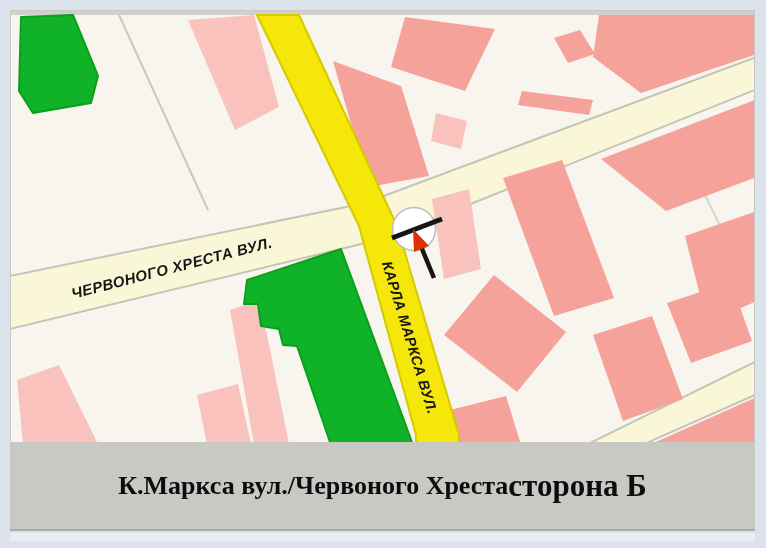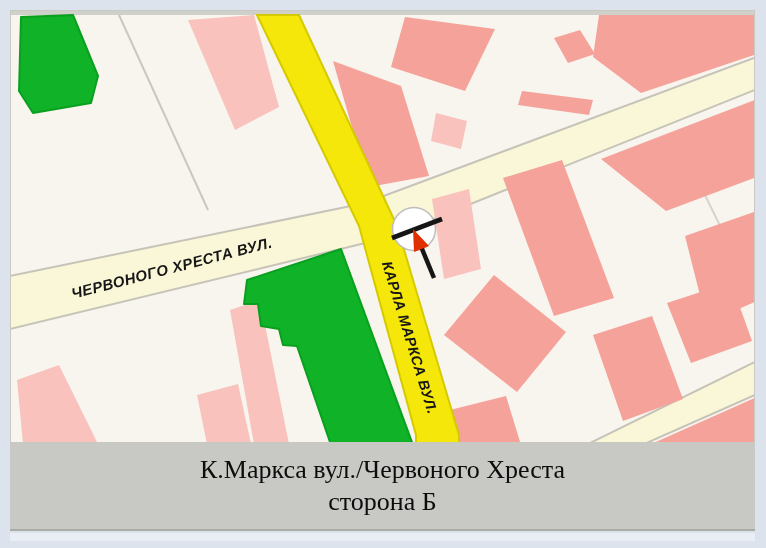--- a/index.html
+++ b/index.html
@@ -12,26 +12,27 @@
   .frame{position:absolute;left:0;top:0;width:766px;height:548px;}
   .map-area{
     position:absolute;left:10px;top:10px;width:745px;height:433px;
     background:#f8f5ee;border:1px solid #c9c9c2;box-sizing:border-box;
     overflow:hidden;
   }
   .map-area svg{position:absolute;left:-1px;top:-1px;}
   .caption-bar{
     position:absolute;left:10px;top:443px;width:745px;height:88px;
     background:#c8c8c4;border-bottom:2px solid #aaaaa6;box-sizing:border-box;
-    display:flex;flex-direction:column;align-items:center;justify-content:center;
+    display:flex;align-items:center;justify-content:center;
     font-family:"Liberation Serif",serif;
     color:#0c0c0c;
+    font-weight:bold;
   }
   .caption-line1{font-size:26px;line-height:32px;white-space:nowrap;}
-  .caption-line2{font-size:26px;line-height:32px;white-space:nowrap;}
+  .caption-line2{font-size:31px;line-height:32px;white-space:nowrap;}
   .bottom-strip{
     position:absolute;left:10px;top:533px;width:745px;height:8px;
     background:#e9edf4;
   }
   .street-label{
     font-family:"Liberation Sans",sans-serif;
     font-weight:bold;font-style:italic;
     fill:#161616;letter-spacing:0.4px;
   }
 </style>

